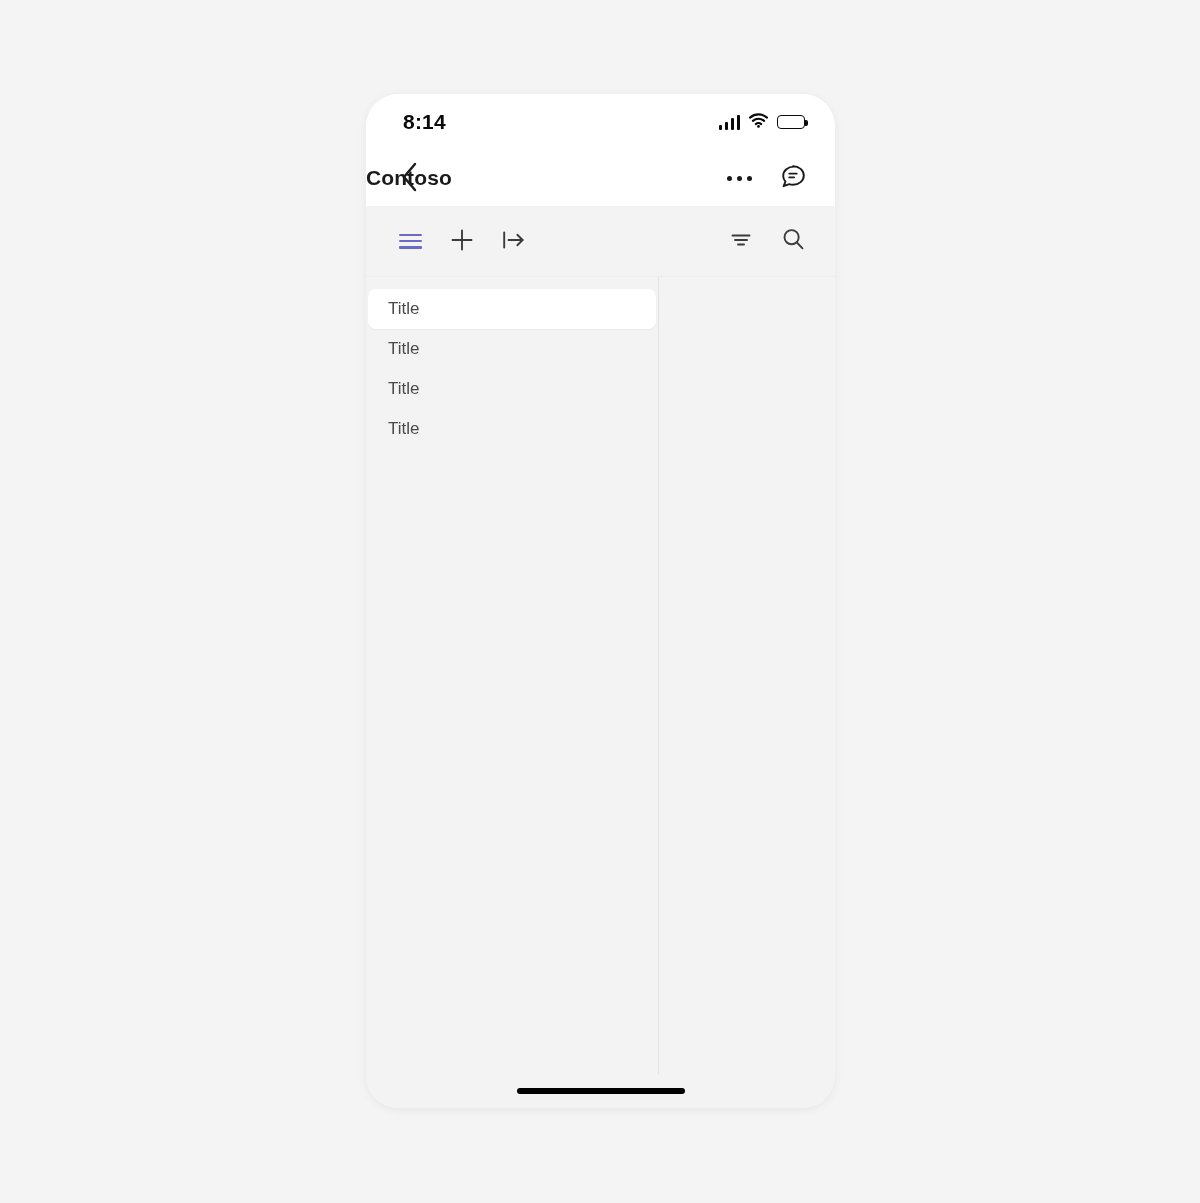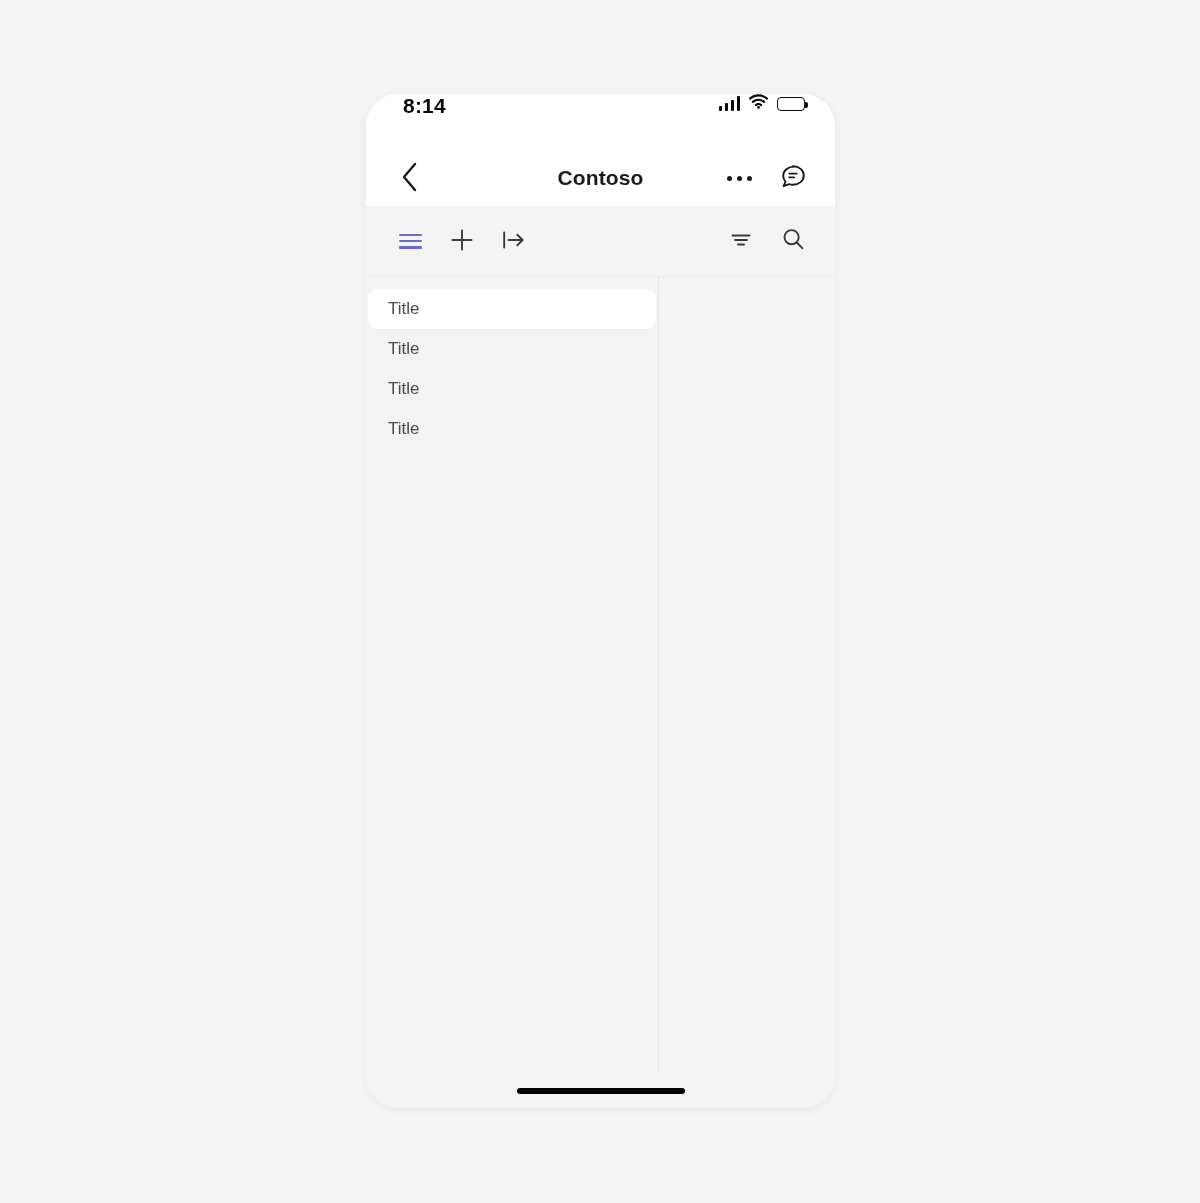--- a/index.html
+++ b/index.html
@@ -29,21 +29,21 @@
     overflow: hidden;
     display: flex;
     flex-direction: column;
   }
 
   
   #status-bar {
     height: 56px;
     background: #ffffff;
     display: flex;
-    align-items: flex-start;
+    align-items: center;
     justify-content: space-between;
     padding: 0 30px 0 37px;
     flex: 0 0 auto;
   }
   #status-time {
     font-size: 21px;
     font-weight: bold;
     color: #0a0a0a;
     letter-spacing: 0.2px;
   }
@@ -103,21 +103,21 @@
     background: #ffffff;
     display: flex;
     align-items: center;
     padding: 0 22px 0 24px;
     flex: 0 0 auto;
     position: relative;
   }
   #nav-title {
     position: absolute;
     left: 0; right: 0;
-    text-align: center;
+    text-align: left;
     font-size: 21px;
     font-weight: bold;
     color: #1b1b1b;
     letter-spacing: 0.1px;
     pointer-events: none;
   }
   .nav-btn {
     width: 40px;
     height: 40px;
     display: flex;

